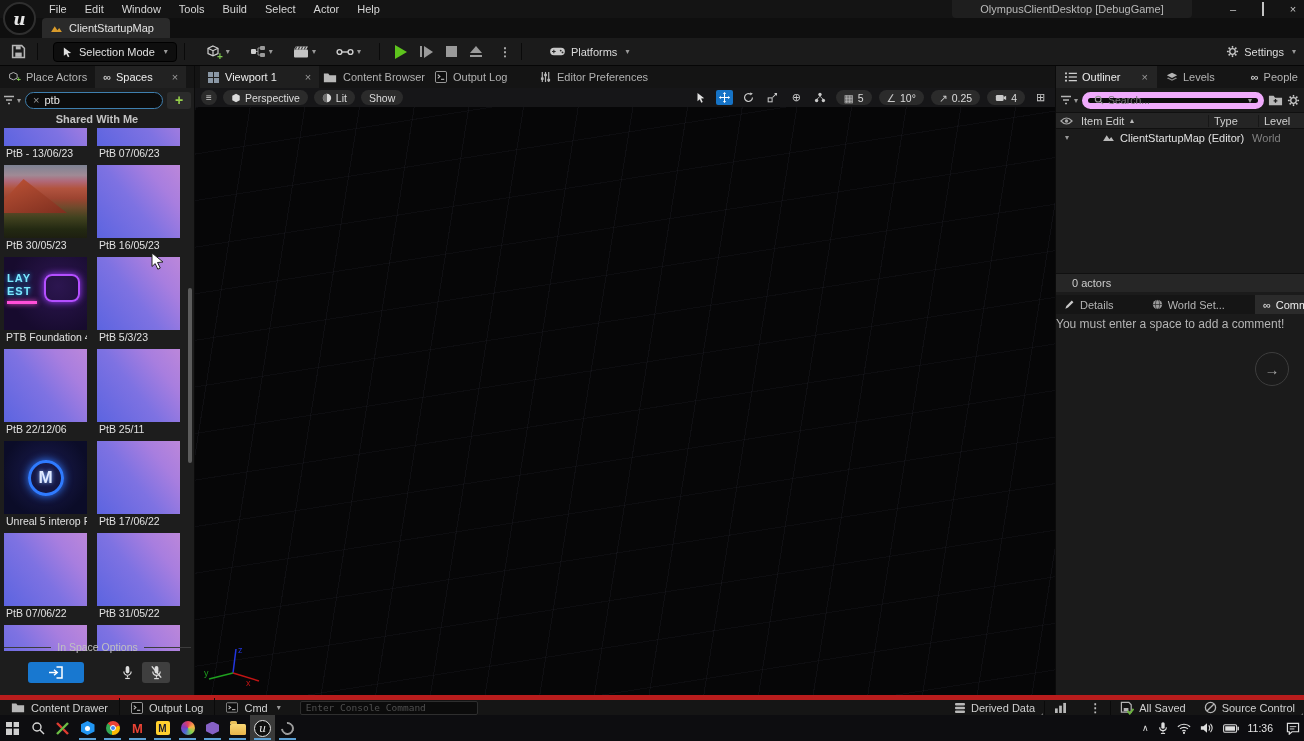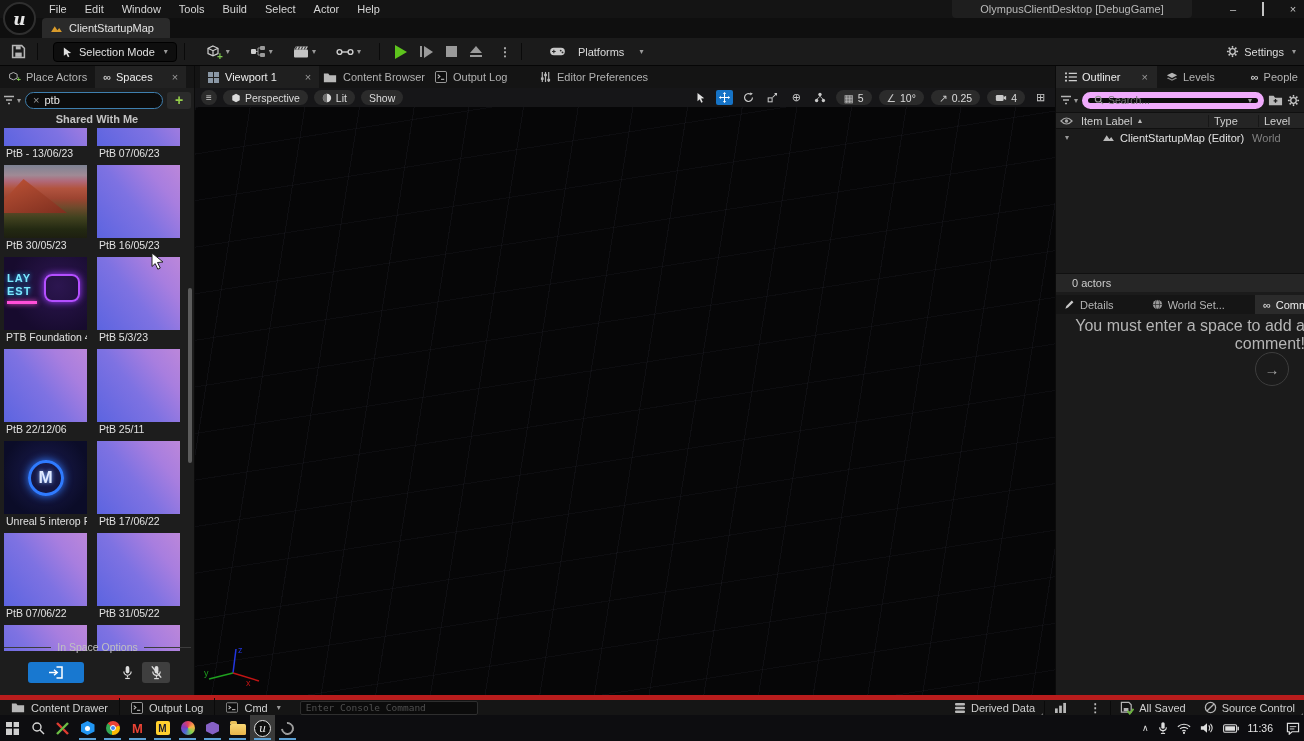--- a/index.html
+++ b/index.html
@@ -34,21 +34,21 @@
   .play-group{display:flex;align-items:center;gap:13px;margin-left:8px;}
   .play{width:0;height:0;border-top:7px solid transparent;border-bottom:7px solid transparent;border-left:12px solid #5ec41d;}
   .step{display:flex;align-items:center;gap:2px;}
   .step .bar{width:2px;height:11px;background:#9a9a9a;}
   .step .tri{width:0;height:0;border-top:6px solid transparent;border-bottom:6px solid transparent;border-left:9px solid #9a9a9a;}
   .stop{width:11px;height:11px;background:#9a9a9a;}
   .eject{display:flex;flex-direction:column;align-items:center;gap:2px;}
   .eject .tri{width:0;height:0;border-left:6px solid transparent;border-right:6px solid transparent;border-bottom:7px solid #9a9a9a;}
   .eject .bar{width:12px;height:2px;background:#9a9a9a;}
   .vdots{color:#bdbdbd;font-size:12px;letter-spacing:0;margin-left:4px;font-weight:bold;}
-  .platforms{display:flex;align-items:center;gap:12px;margin-left:20px;color:#dcdcdc;}
+  .platforms{display:flex;align-items:center;gap:5px;margin-left:20px;color:#dcdcdc;}
   .settings{position:absolute;right:8px;display:flex;align-items:center;gap:5px;color:#dcdcdc;}
 
   
   .main{position:absolute;left:0;top:66px;width:1304px;height:629px;}
 
   
   .left-panel{position:absolute;left:0;top:0;width:195px;height:629px;background:#1d1d1d;border-right:1px solid #0b0b0b;}
   .lp-tabs{height:22px;background:#151515;display:flex;}
   .lp-tab{display:flex;align-items:center;gap:5px;padding:0 8px;color:#b4b4b4;}
   .lp-tab.active{background:#222;color:#ececec;}
@@ -107,21 +107,21 @@
   .r-header{height:17px;background:#242424;border-top:1px solid #101010;border-bottom:1px solid #101010;display:flex;align-items:center;color:#d0d0d0;}
   .r-hcell{padding-left:5px;}
   .r-hcell.type{width:50px;border-left:1px solid #171717;}
   .r-hcell.level{width:46px;border-left:1px solid #171717;}
   .r-hcell.label{flex:1;display:flex;align-items:center;gap:4px;}
   .r-row{height:17px;display:flex;align-items:center;color:#e2e2e2;}
   .r-actors{position:absolute;left:0;top:207px;width:249px;height:19px;background:#262626;border-top:1px solid #101010;display:flex;align-items:center;padding-left:16px;color:#cccccc;}
   .r-btabs{position:absolute;left:0;top:229px;width:284px;height:19px;background:#151515;display:flex;}
   .r-btab{display:flex;align-items:center;gap:5px;padding:0 8px;color:#b4b4b4;}
   .r-btab.active{background:#2b2b2b;color:#ececec;}
-  .r-msg{position:absolute;left:0;top:251px;width:249px;text-align:right;color:#b5b5b5;font-size:16px;}
+  .r-msg{position:absolute;left:0;top:251px;width:249px;text-align:left;color:#b5b5b5;font-size:12px;}
   .r-send{position:absolute;left:199px;top:286px;width:34px;height:34px;border:1.5px solid #3d3d3d;border-radius:50%;display:flex;align-items:center;justify-content:center;color:#a5a5a5;font-size:15px;}
 
   
   .statusbar{position:absolute;left:0;top:695px;width:1304px;height:20px;background:#151515;border-top:5px solid #b91c1c;display:flex;align-items:center;}
   .sb-btn{display:flex;align-items:center;gap:6px;padding:0 11px;height:20px;color:#d2d2d2;border-right:1px solid #0a0a0a;}
   .cmd-input{width:178px;height:14px;margin-left:8px;background:#0b0b0b;border:1px solid #2e2e2e;border-radius:2px;color:#bdbdbd;font-family:"DejaVu Sans Mono",monospace;font-size:9.5px;padding:0 5px;outline:none;}
   .cmd-input::placeholder{color:#4f4f4f;}
   .sb-right{margin-left:auto;display:flex;align-items:center;height:20px;}
   .sb-item{display:flex;align-items:center;gap:5px;padding:0 9px;height:20px;color:#cfcfcf;position:relative;}
   .corner{position:absolute;right:1px;bottom:1px;width:0;height:0;border-left:4px solid transparent;border-bottom:4px solid #6a6a6a;}
@@ -619,21 +619,21 @@
           </svg>
       </div>
       <div class="r-header">
         <span style="width:20px;display:flex;justify-content:center">
           <svg width="13" height="8" viewBox="0 0 14 8">
               <path d="M1 4 Q7 -2.5 13 4 Q7 10.5 1 4z" fill="none" stroke="#a8a8a8" stroke-width="1.2"></path>
               <circle cx="7" cy="4" r="1.8" fill="#a8a8a8"></circle>
             </svg>
         </span>
         <span class="r-hcell label">
-          <span>Item Label</span>
+          <span>Item Edit</span>
           <span style="font-size:7px;color:#bbb">▲</span>
         </span>
         <span class="r-hcell type"><span>Type</span></span>
         <span class="r-hcell level"><span>Level</span></span>
       </div>
       <div class="r-row">
         <span style="width:22px;text-align:center;color:#9a9a9a;font-size:8px">▾</span>
         <span style="width:24px"></span>
         <svg width="13" height="9" viewBox="0 0 14 10">
             <path d="M1 9 L5 2.5 L8 7 L10 4.5 L13 9z" fill="#b9b9b9"></path>

